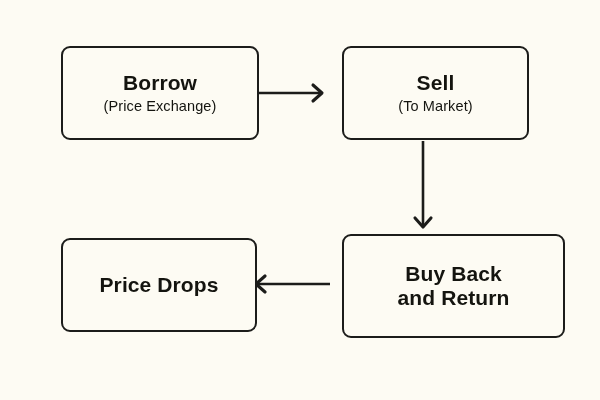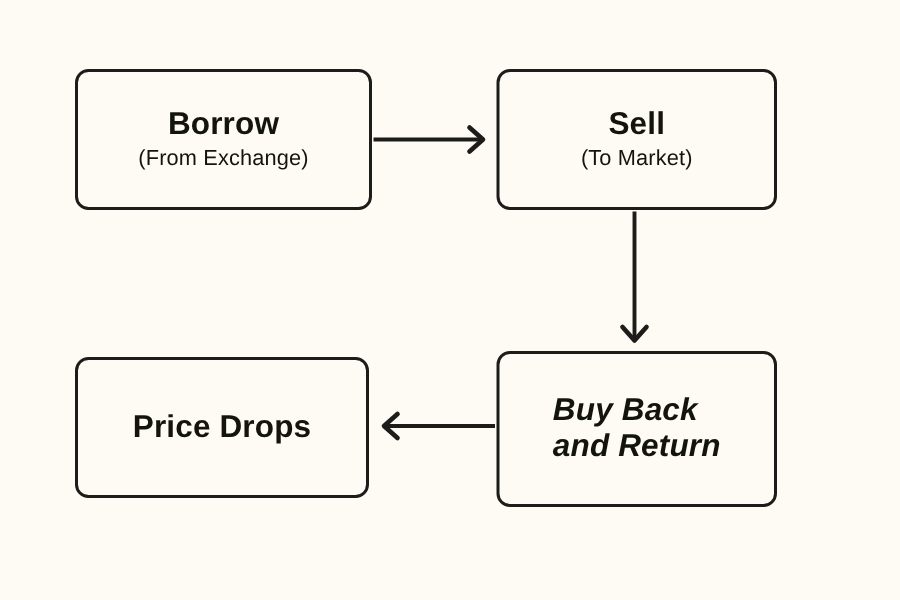--- a/index.html
+++ b/index.html
@@ -22,21 +22,23 @@
   .flow-node {
     position: absolute;
     box-sizing: border-box;
     background: #fdfbf3;
     border: 2.5px solid #1c1c1a;
     border-radius: 9px;
     display: flex;
     flex-direction: column;
     align-items: center;
     justify-content: center;
+    text-align: center;
     color: #14140f;
+    margin-left: 11px;
   }
   .node-title {
     font-size: 21px;
     font-weight: 600;
     line-height: 1.12;
     letter-spacing: 0.1px;
     white-space: pre-line;
   }
   .node-subtitle {
     font-size: 14.5px;
@@ -53,23 +55,22 @@
   }
   #node-sell {
     left: 331px;
     top: 46px;
     width: 187px;
     height: 94px;
   }
   #node-buyback {
     left: 331px;
     top: 234px;
-    width: 187px;
+    width: 223px;
     height: 104px;
-    font-style: italic;
   }
   #node-buyback .node-subtitle {
     margin-top: 5px;
     font-size: 13.5px;
   }
   #node-pricedrops {
     left: 50px;
     top: 238px;
     width: 196px;
     height: 94px;
@@ -100,21 +101,21 @@
       </g>
       <g>
         <line x1="330" y1="284" x2="256" y2="284"></line>
         <polyline points="265,276 256,284 265,292" stroke-width="3.1" stroke-linecap="round" stroke-linejoin="round"></polyline>
       </g>
     </g>
   </svg>
 
   <div class="flow-node" id="node-borrow">
     <div class="node-title">Borrow</div>
-    <div class="node-subtitle">(From Exchange)</div>
+    <div class="node-subtitle">(Price Exchange)</div>
   </div>
 
   <div class="flow-node" id="node-sell">
     <div class="node-title">Sell</div>
     <div class="node-subtitle">(To Market)</div>
   </div>
 
   <div class="flow-node" id="node-buyback">
     <div class="node-title">Buy Back
 and Return</div>

